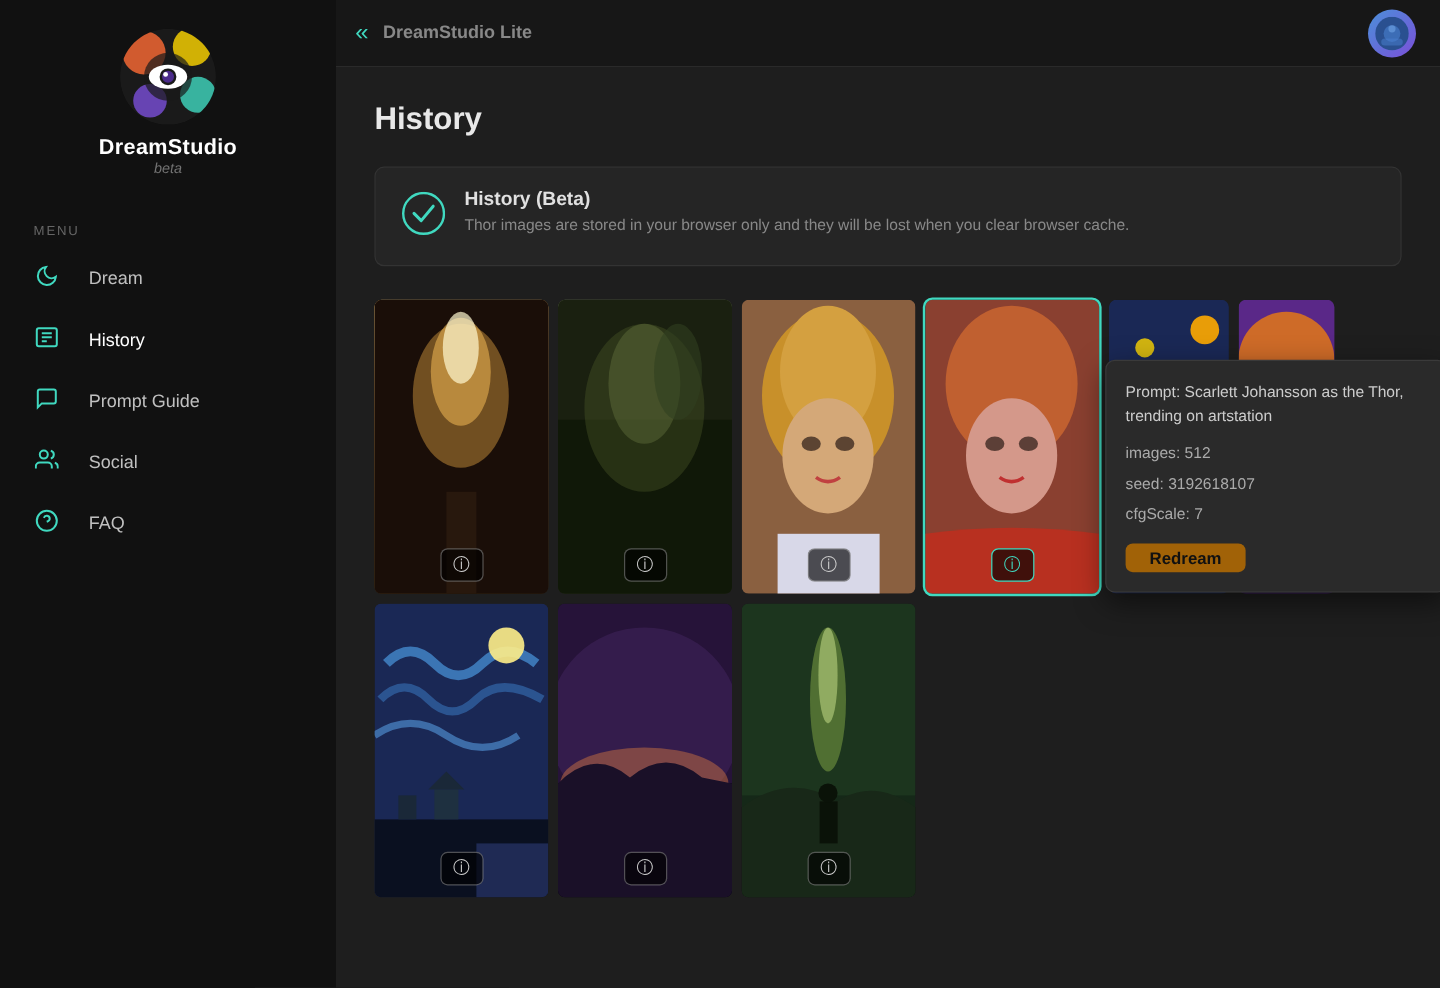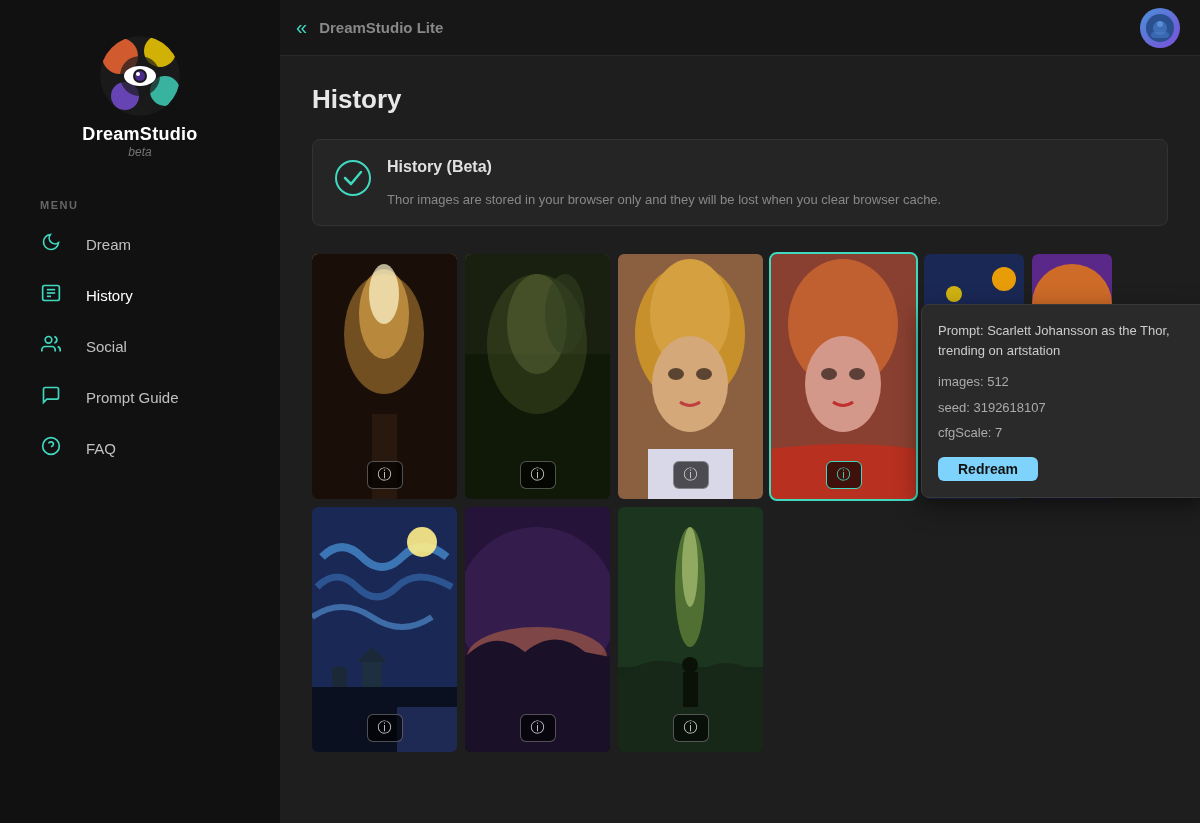--- a/index.html
+++ b/index.html
@@ -14,21 +14,21 @@
     }
 
     
     .sidebar {
       width: 280px;
       min-width: 280px;
       background: #111111;
       display: flex;
       flex-direction: column;
       align-items: center;
-      padding: 12px;
+      padding: 0;
       position: relative;
     }
 
     .sidebar-logo-area {
       display: flex;
       flex-direction: column;
       align-items: center;
       padding: 24px 0 20px;
       width: 100%;
     }
@@ -56,21 +56,21 @@
     .logo-subtitle {
       font-size: 12px;
       color: #737373;
       font-style: italic;
     }
 
     .menu-label {
       width: 100%;
       padding: 20px 28px 8px;
       font-size: 11px;
-      font-weight: 700;
+      font-weight: 400;
       color: #666;
       letter-spacing: 1.5px;
       text-transform: uppercase;
     }
 
     .nav-item {
       width: 100%;
       display: flex;
       align-items: center;
       gap: 24px;
@@ -178,21 +178,21 @@
       color: #40d9c0;
       font-size: 28px;
       margin-top: 2px;
       flex-shrink: 0;
     }
 
     .info-text h3 {
       font-size: 16px;
       font-weight: 600;
       color: #e0e0e0;
-      margin-bottom: 16px;
+      margin-bottom: 4px;
     }
 
     .info-text p {
       font-size: 13px;
       color: #888;
     }
 
     .gallery-row {
       display: flex;
       gap: 8px;
@@ -267,21 +267,21 @@
       margin-bottom: 12px;
     }
 
     .tooltip-popup .meta-line {
       color: #aaa;
       font-size: 13px;
       margin-bottom: 6px;
     }
 
     .redream-btn {
-      background: #7dd3fc;
+      background: #a16207;
       color: #111;
       border: none;
       border-radius: 6px;
       padding: 4px 20px;
       font-size: 14px;
       font-weight: 600;
       cursor: pointer;
       margin-top: 8px;
     }
 
@@ -335,36 +335,36 @@
           <line x1="7" y1="12" x2="17" y2="12"></line>
           <line x1="7" y1="16" x2="12" y2="16"></line>
       </svg>
     </span>
     <span>History</span>
   </div>
 
   <div class="nav-item">
     <span class="nav-icon">
       <svg width="20" height="20" viewBox="0 0 24 24" fill="none" stroke="#40d9c0" stroke-width="2">
+        <path d="M21 15a2 2 0 0 1-2 2H7l-4 4V5a2 2 0 0 1 2-2h14a2 2 0 0 1 2 2z"></path>
+      </svg>
+    </span>
+    <span>Prompt Guide</span>
+  </div>
+
+  <div class="nav-item">
+    <span class="nav-icon">
+      <svg width="20" height="20" viewBox="0 0 24 24" fill="none" stroke="#40d9c0" stroke-width="2">
         <path d="M17 21v-2a4 4 0 0 0-4-4H5a4 4 0 0 0-4 4v2"></path>
           <circle cx="9" cy="7" r="4"></circle>
           <path d="M23 21v-2a4 4 0 0 0-3-3.87"></path>
           <path d="M16 3.13a4 4 0 0 1 0 7.75"></path>
       </svg>
     </span>
     <span>Social</span>
-  </div>
-
-  <div class="nav-item">
-    <span class="nav-icon">
-      <svg width="20" height="20" viewBox="0 0 24 24" fill="none" stroke="#40d9c0" stroke-width="2">
-        <path d="M21 15a2 2 0 0 1-2 2H7l-4 4V5a2 2 0 0 1 2-2h14a2 2 0 0 1 2 2z"></path>
-      </svg>
-    </span>
-    <span>Prompt Guide</span>
   </div>
 
   <div class="nav-item">
     <span class="nav-icon">
       <svg width="20" height="20" viewBox="0 0 24 24" fill="none" stroke="#40d9c0" stroke-width="2">
         <circle cx="12" cy="12" r="10"></circle>
           <path d="M9.09 9a3 3 0 0 1 5.83 1c0 2-3 3-3 3"></path>
           <line x1="12" y1="17" x2="12.01" y2="17"></line>
       </svg>
     </span>

